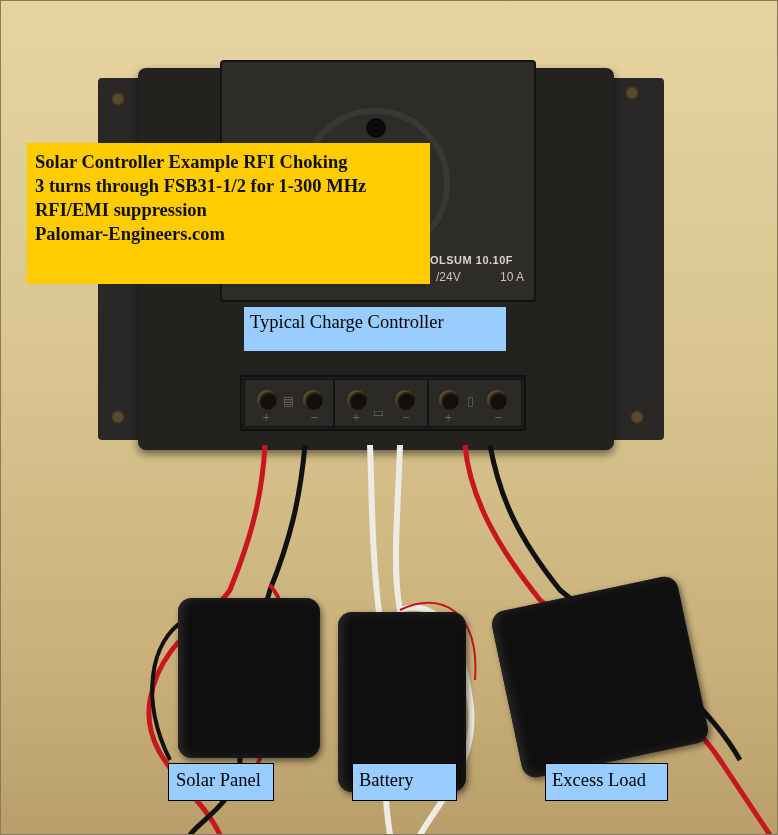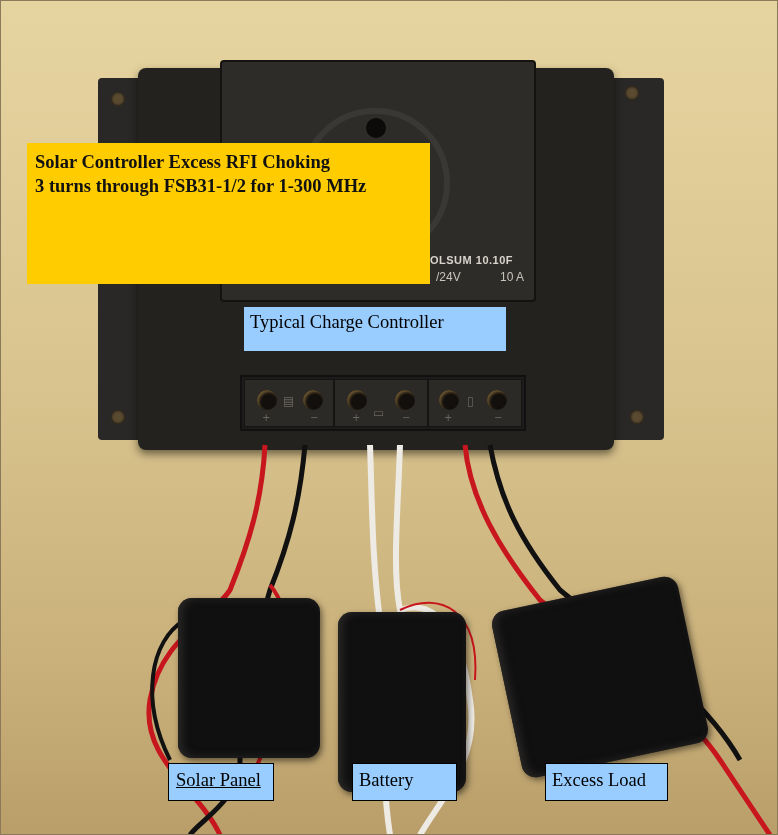--- a/index.html
+++ b/index.html
@@ -95,25 +95,27 @@
   <path d="M465 445 C470 500, 500 550, 540 600 C600 650, 680 700, 720 760 C740 790, 760 820, 770 835" stroke="#c8161e" stroke-width="5" fill="none"></path>
   <path d="M490 445 C500 500, 520 540, 560 590 C620 640, 700 690, 740 760" stroke="#111" stroke-width="5" fill="none"></path>
   <path d="M540 610 C520 640, 520 740, 560 780" stroke="#111" stroke-width="5" fill="none"></path>
 </svg>
 
 <div class="core" style="left:178px; top:598px; width:142px; height:160px;"></div>
 <div class="core" style="left:338px; top:612px; width:128px; height:180px;"></div>
 <div class="core" style="left:505px; top:592px; width:190px; height:170px; transform:rotate(-12deg);"></div>
 
 <div class="title-box">
-  <div class="title-line">Solar Controller Excess RFI Choking</div>
+  <div class="title-line">Solar Controller Example RFI Choking</div>
   <div class="title-line">3 turns through FSB31-1/2 for 1-300 MHz</div>
+  <div class="title-line">RFI/EMI suppression</div>
+  <div class="title-line">Palomar-Engineers.com</div>
 </div>
 
 <div class="label-blue" style="left:244px; top:307px; width:262px; height:44px; padding:5px 0 0 6px;">Typical Charge Controller</div>
 
-<div class="label-blue label-bordered" style="left:168px; top:763px; width:106px; height:38px; padding:6px 0 0 7px;text-decoration:underline;">Solar Panel</div>
+<div class="label-blue label-bordered" style="left:168px; top:763px; width:106px; height:38px; padding:6px 0 0 7px;">Solar Panel</div>
 
 <div class="label-blue label-bordered" style="left:352px; top:763px; width:105px; height:38px; padding:6px 0 0 6px;">Battery</div>
 
 <div class="label-blue label-bordered" style="left:545px; top:763px; width:123px; height:38px; padding:6px 0 0 6px;">Excess Load</div>
 
 <div class="frame"></div>
 
 </body></html>

